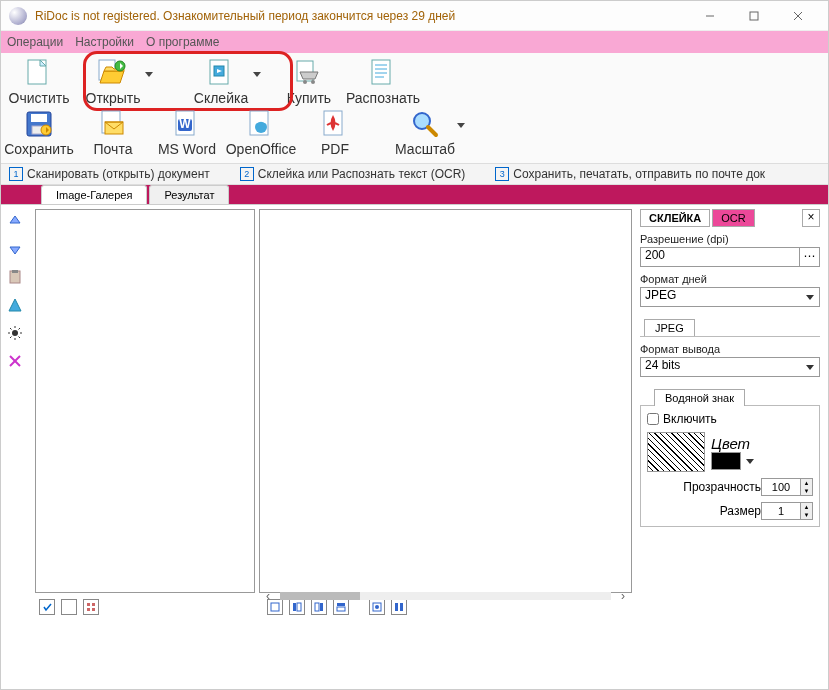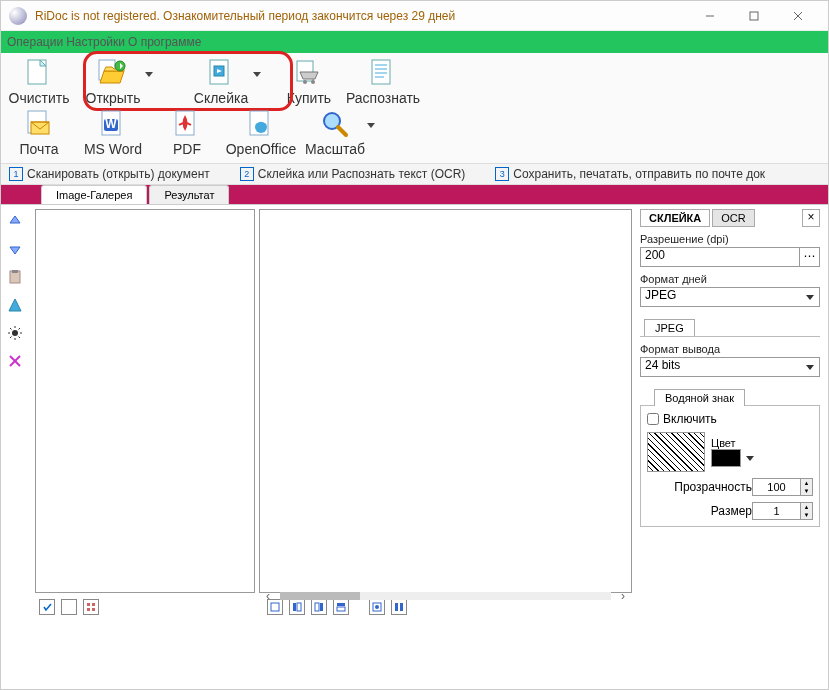--- a/index.html
+++ b/index.html
@@ -4,21 +4,21 @@
 <style>
 * { box-sizing: border-box; margin: 0; padding: 0; font-family: "Segoe UI", Tahoma, sans-serif; font-size: 12px; }
 body { background: #fff; width: 829px; height: 690px; overflow: hidden; border: 1px solid #ccc; }
 
 .titlebar { height: 30px; display: flex; align-items: center; padding: 0 8px; color: #888; border-bottom: 1px solid #eee; background: #fdfdfd; }
 .titlebar .app-icon { width: 18px; height: 18px; border-radius: 50%; background: radial-gradient(circle at 30% 30%, #fff, #aac 70%, #668); margin-right: 8px; }
 .titlebar .title-text { flex: 1; color: #a16207; font-size: 12px; }
 .titlebar .win-btn { width: 44px; height: 28px; display: flex; align-items: center; justify-content: center; color: #666; cursor: default; }
 .titlebar .win-btn svg { display: block; }
 
-.menubar { height: 22px; display: flex; align-items: center; padding: 0 6px; gap: 3px; color: #555; background: #22c55e; }
+.menubar { height: 22px; display: flex; align-items: center; padding: 0 6px; gap: 12px; color: #555; background: #f9a8d4; }
 .menubar span { cursor: default; }
 
 .toolbar { padding: 4px 8px; background: #fafafa; }
 .toolbar-row { display: flex; align-items: flex-end; gap: 14px; margin-bottom: 2px; position: relative; }
 .tool-btn { display: flex; flex-direction: column; align-items: center; width: 60px; cursor: default; }
 .tool-btn .icon-box { width: 34px; height: 32px; display: flex; align-items: center; justify-content: center; margin-bottom: 1px; }
 .tool-btn .label { font-size: 14px; color: #333; text-align: center; white-space: nowrap; }
 .tool-group { display: flex; align-items: center; justify-content: flex-end; }
 .dropdown-arrow { width: 0; height: 0; border-left: 4px solid transparent; border-right: 4px solid transparent; border-top: 5px solid #444; margin: 0 4px 14px 2px; cursor: default; }
 
@@ -38,39 +38,39 @@
 
 .panel-left { width: 220px; border: 1px solid #999; margin: 4px; background: #fff; }
 .panel-center { flex: 1; border: 1px solid #999; margin: 4px 4px 4px 0; background: #fff; position: relative; }
 .panel-center .hscroll { position: absolute; bottom: -12px; left: 0; right: 0; height: 16px; display: flex; align-items: center; }
 .panel-center .hscroll .arrow { width: 16px; text-align: center; color: #666; }
 .panel-center .hscroll .track { flex: 1; height: 8px; background: #eee; margin: 0 4px; }
 .panel-center .hscroll .thumb { width: 80px; height: 8px; background: #bbb; }
 
 .panel-right { width: 192px; padding: 4px 8px 4px 4px; }
 .pr-tabs { display: flex; gap: 2px; margin-bottom: 6px; }
-.pr-tab { padding: 2px 8px; border: 1px solid #aaa; font-size: 11px; background: #e5e5e5; cursor: default; }
+.pr-tab { padding: 2px 8px; border: 1px solid #aaa; font-size: 11px; background: #ec4899; cursor: default; }
 .pr-tab.active { background: #fff; font-weight: bold; }
 .pr-close { margin-left: auto; width: 18px; height: 18px; border: 1px solid #aaa; text-align: center; line-height: 14px; cursor: default; }
 .pr-field { margin-bottom: 6px; }
 .pr-field label { display: block; font-size: 11px; color: #222; margin-bottom: 2px; }
 .pr-input, .pr-select { width: 100%; height: 20px; border: 1px solid #999; padding: 0 4px; font-size: 11px; background: #fff; position: relative; }
 .pr-input .dots { position: absolute; right: 0; top: 0; width: 20px; height: 18px; border-left: 1px solid #999; text-align: center; line-height: 16px; }
 .pr-select::after { content: ""; position: absolute; right: 5px; top: 7px; border-left: 4px solid transparent; border-right: 4px solid transparent; border-top: 5px solid #333; }
 .pr-subtab { display: inline-block; padding: 2px 10px; border: 1px solid #aaa; border-bottom: none; font-size: 11px; background: #fff; margin: 6px 0 0 4px; }
 .pr-group { border: 1px solid #bbb; padding: 6px; margin-top: -1px; }
 .pr-check { display: flex; align-items: center; gap: 4px; font-size: 11px; }
 .pr-check input { width: 12px; height: 12px; }
 .pr-pattern { width: 58px; height: 40px; border: 1px solid #999; background: repeating-linear-gradient(45deg,#fff 0 3px,#000 3px 4px),repeating-linear-gradient(-45deg,#fff 0 3px,#000 3px 4px); display:inline-block; }
 .pr-color-row { display: flex; align-items: center; gap: 6px; margin-top: 6px; }
-.pr-color-row .lbl { font-size: 11px; }
+.pr-color-row .lbl { font-size: 15px; font-style: italic; }
 .pr-color { width: 30px; height: 18px; border: 1px solid #999; background: #000; position: relative; }
 .pr-color::after { content: ""; position: absolute; right: -14px; top: 6px; border-left: 4px solid transparent; border-right: 4px solid transparent; border-top: 5px solid #333; }
 .pr-spin-row { display: flex; justify-content: flex-end; align-items: center; margin-top: 6px; font-size: 11px; }
-.pr-spin { width: 61px; height: 18px; border: 1px solid #999; display: flex; }
+.pr-spin { width: 52px; height: 18px; border: 1px solid #999; display: flex; }
 .pr-spin .val { flex: 1; text-align: center; line-height: 16px; font-size: 11px; }
 .pr-spin .arrows { width: 12px; display: flex; flex-direction: column; }
 .pr-spin .arrows div { flex: 1; font-size: 6px; text-align: center; line-height: 8px; background: #eee; border-left: 1px solid #999; }
 
 .bottom-icons { display: flex; gap: 6px; padding: 2px 8px; }
 .bottom-icons .bi { width: 16px; height: 16px; border: 1px solid #888; cursor: default; display: flex; align-items: center; justify-content: center; }
 .bottom-icons .sep { width: 8px; }
 </style>
 </head>
 <body>
@@ -169,20 +169,32 @@
             <line x1="5" y1="19" x2="14" y2="19" stroke="#4ad"></line>
           </svg>
         </div>
       <div class="label">Распознать</div>
     </div>
   </div>
 
   <div class="toolbar-row">
     <div class="tool-btn">
       <div class="icon-box">
+          <svg width="28" height="28">
+            <rect x="2" y="2" width="24" height="24" rx="2" fill="#47c" stroke="#249"></rect>
+            <rect x="6" y="4" width="16" height="8" fill="#fff"></rect>
+            <rect x="7" y="16" width="14" height="8" fill="#eee" stroke="#aac"></rect>
+            <circle cx="21" cy="20" r="5" fill="#fc3" stroke="#c80"></circle>
+            <polygon points="21,17 21,23 24,20" fill="#c80"></polygon>
+          </svg>
+        </div>
+      <div class="label">Сохранить</div>
+    </div>
+    <div class="tool-btn">
+      <div class="icon-box">
           <svg width="26" height="30">
             <rect x="2" y="2" width="18" height="22" fill="#fff" stroke="#8ac"></rect>
             <rect x="5" y="13" width="18" height="12" fill="#fd6" stroke="#c80"></rect>
             <polygon points="5,13 14,20 23,13" fill="none" stroke="#c80"></polygon>
           </svg>
         </div>
       <div class="label">Почта</div>
     </div>
     <div class="tool-btn">
       <div class="icon-box">
@@ -191,37 +203,37 @@
             <rect x="4" y="10" width="14" height="12" rx="2" fill="#36c"></rect>
             <text x="11" y="19" fill="#fff" font-size="9" font-weight="bold" text-anchor="middle">W</text>
           </svg>
         </div>
       <div class="label">MS Word</div>
     </div>
     <div class="tool-btn">
       <div class="icon-box">
           <svg width="26" height="30">
             <rect x="2" y="2" width="18" height="24" fill="#fff" stroke="#8ac"></rect>
+            <circle cx="13" cy="18" r="6" fill="#4ad"></circle>
+            <path d="M8 14 Q13 10 18 14" fill="none" stroke="#fff" stroke-width="1.5"></path>
+          </svg>
+        </div>
+      <div class="label">OpenOffice</div>
+    </div>
+    <div class="tool-btn">
+      <div class="icon-box">
+          <svg width="26" height="30">
+            <rect x="2" y="2" width="18" height="24" fill="#fff" stroke="#8ac"></rect>
             <path d="M11 6 Q6 14 11 22 Q16 14 11 6" fill="#d33"></path>
             <path d="M5 16 Q11 12 17 16" fill="none" stroke="#d33" stroke-width="2"></path>
           </svg>
         </div>
       <div class="label">PDF</div>
     </div>
-    <div class="tool-btn">
-      <div class="icon-box">
-          <svg width="26" height="30">
-            <rect x="2" y="2" width="18" height="24" fill="#fff" stroke="#8ac"></rect>
-            <circle cx="13" cy="18" r="6" fill="#4ad"></circle>
-            <path d="M8 14 Q13 10 18 14" fill="none" stroke="#fff" stroke-width="1.5"></path>
-          </svg>
-        </div>
-      <div class="label">OpenOffice</div>
-    </div>
-    <div class="tool-group" style="margin-left:0;">
+    <div class="tool-group" style="margin-left:16px;">
       <div class="tool-btn">
         <div class="icon-box">
             <svg width="28" height="28">
               <circle cx="11" cy="11" r="8" fill="#adf" stroke="#36c" stroke-width="2"></circle>
               <line x1="17" y1="17" x2="25" y2="25" stroke="#c80" stroke-width="4" stroke-linecap="round"></line>
             </svg>
           </div>
         <div class="label">Масштаб</div>
       </div>
       <div class="dropdown-arrow"></div>

